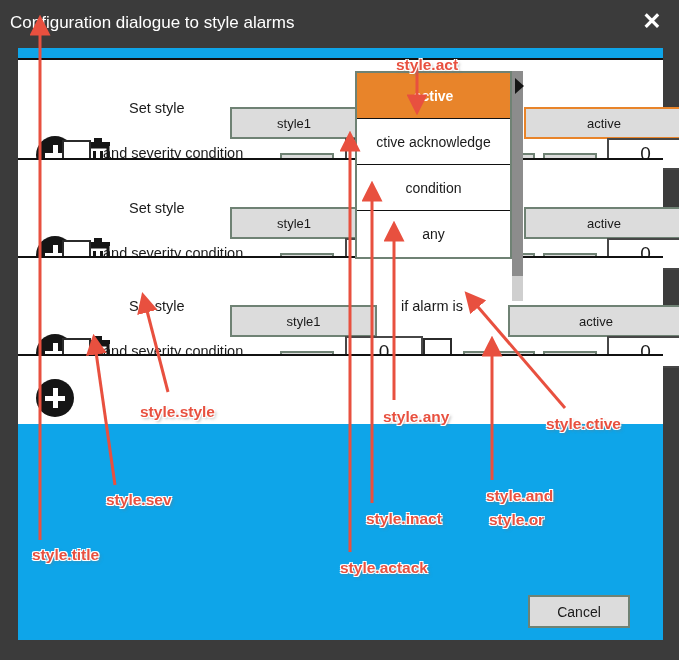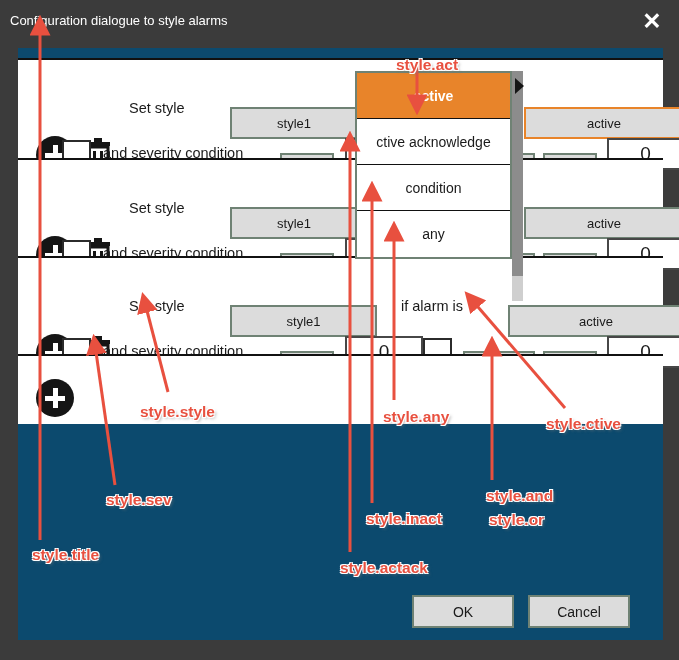--- a/index.html
+++ b/index.html
@@ -20,42 +20,42 @@
   .titlebar {
     position: absolute;
     left: 0; top: 0;
     width: 679px; height: 42px;
     background: #3b3b3b;
   }
   .titlebar-text {
     position: absolute;
     left: 10px; top: 13px;
     color: #ffffff;
-    font-size: 13px;
+    font-size: 17px;
     white-space: nowrap;
   }
   .close-btn {
     position: absolute;
     right: 14px; top: 8px;
     width: 26px; height: 26px;
     color: #ffffff;
     font-size: 23px;
     line-height: 26px;
     text-align: center;
     font-weight: bold;
     cursor: pointer;
     user-select: none;
   }
 
   
   .dialog {
     position: absolute;
     left: 18px; top: 48px;
     width: 645px; height: 592px;
-    background: #0c4a6e;
+    background: #0ea5e9;
     box-sizing: border-box;
   }
 
   
   .rule-row {
     position: absolute;
     left: 0;
     width: 645px;
     background: #ffffff;
     border-top: 2px solid #111111;
@@ -324,21 +324,20 @@
       <div class="dd-opt sel">active</div>
       <div class="dd-opt">ctive acknowledge</div>
       <div class="dd-opt">condition</div>
       <div class="dd-opt">any</div>
     </div>
     <div class="dd-scroll">
       <div class="dd-thumb"></div>
     </div>
     <div class="dd-arrow"></div>
 
-    <div class="footer-btn" style="left:394px; top:547px; width:102px;">OK</div>
     <div class="footer-btn" style="left:510px; top:547px; width:102px;">Cancel</div>
   </div>
 
   <svg class="anno-layer" viewBox="0 0 679 660">
     <defs>
       <marker id="ah" markerWidth="7" markerHeight="7" refX="3.2" refY="3.5" orient="auto">
         <path d="M0,0 L7,3.5 L0,7 z" fill="#e8503f"></path>
       </marker>
     </defs>
     <g stroke="#e8503f" stroke-width="3" fill="none" marker-end="url(#ah)">

